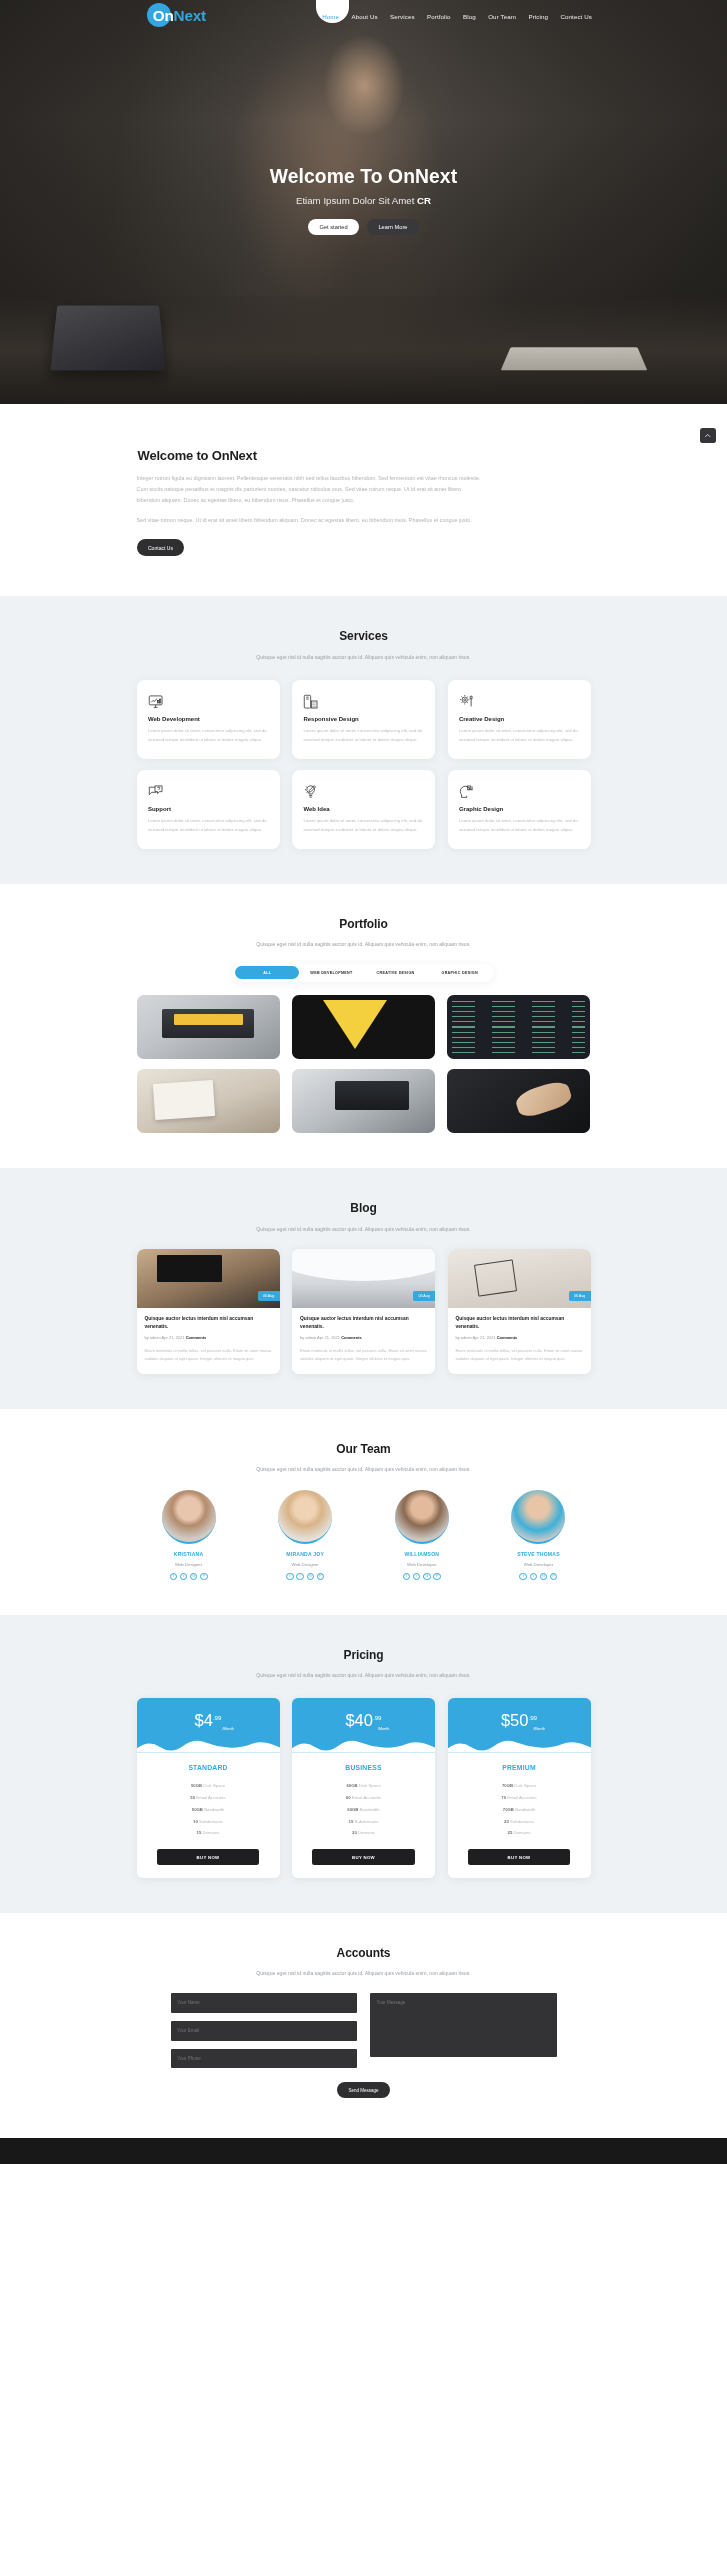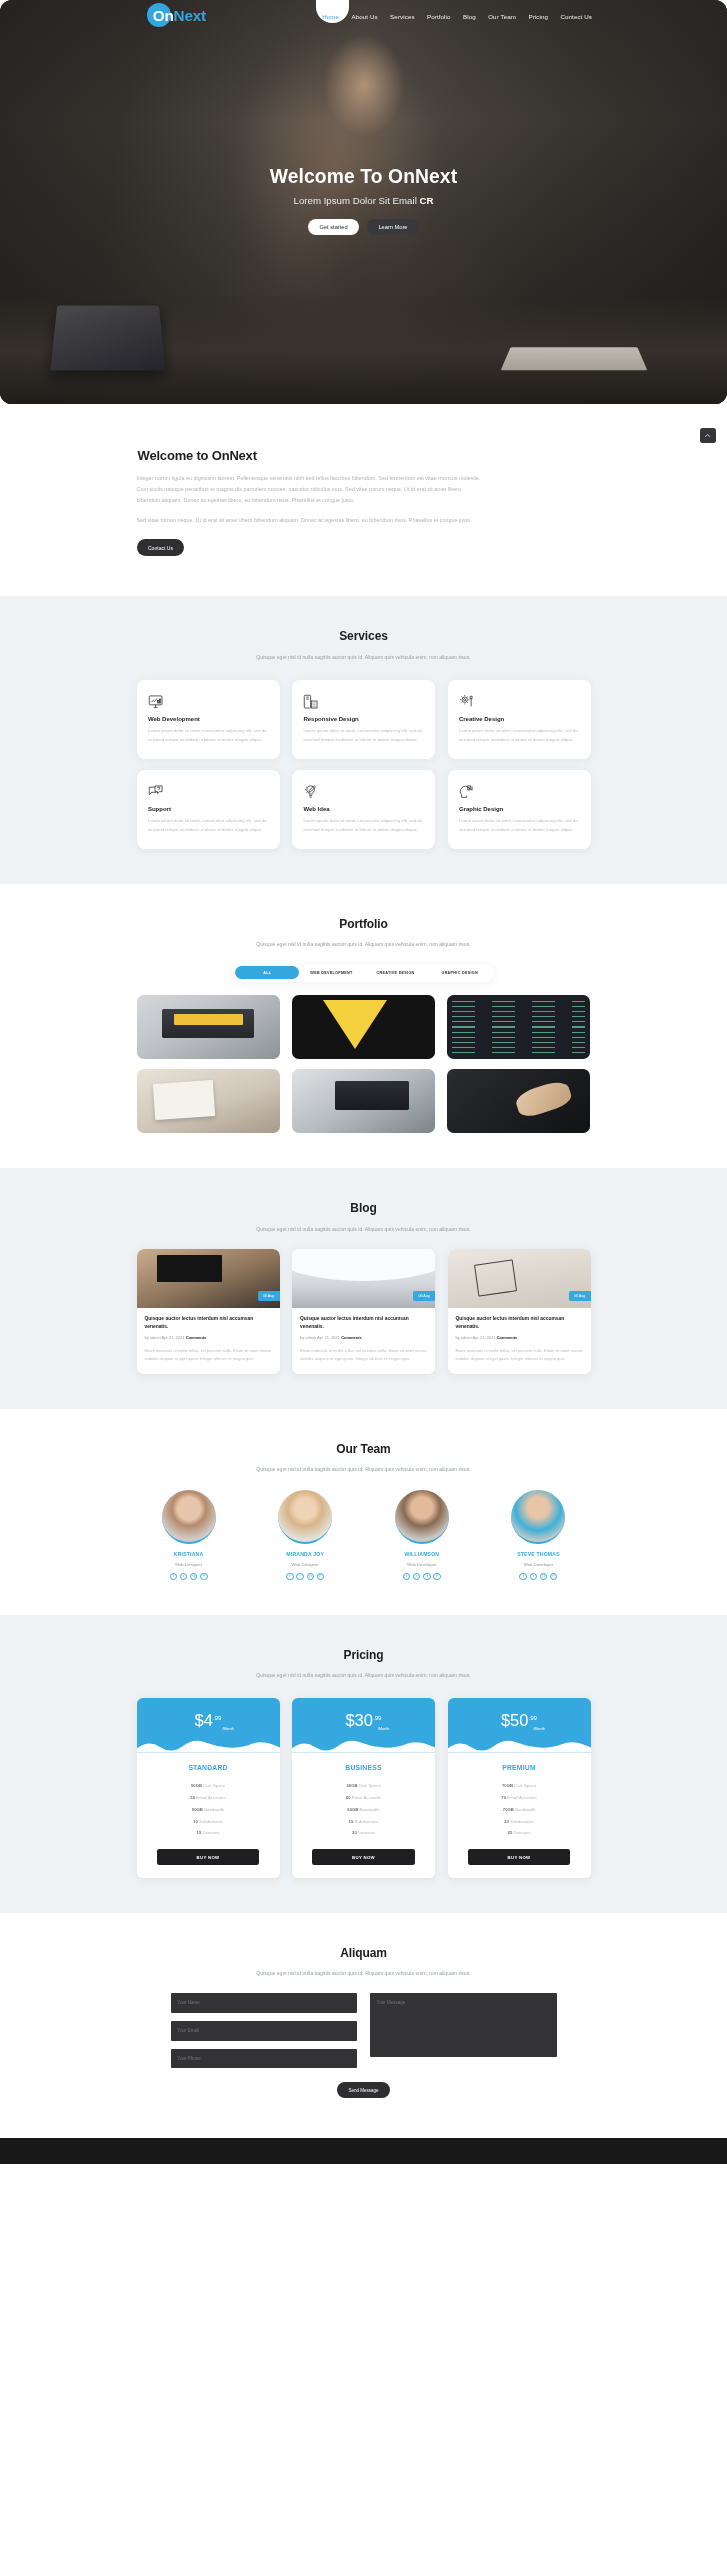--- a/index.html
+++ b/index.html
@@ -1,21 +1,21 @@
 <!DOCTYPE html>
 <html style="font-size:9px"><head>
 <meta charset="utf-8">
 <style>
   *{box-sizing:border-box;margin:0;padding:0;}
   html,body{width:727px;}
   body{font-family:"Liberation Sans",sans-serif;background:#fff;color:#222;}
 
   
   .hero{position:relative;width:727px;height:404px;overflow:hidden;
-        background:#3a352f;border-radius:12px;}
+        background:#3a352f;}
   .hero-bg{position:absolute;inset:0;
     background:
       radial-gradient(ellipse 170px 227px at 46% 42%, rgba(190,150,120,.55), transparent 62%),
       radial-gradient(ellipse 239px 170px at 50% 78%, rgba(120,100,85,.45), transparent 65%),
       linear-gradient(100deg,#2e2b28 0%,#3d3934 18%,#56504a 34%,#6d655c 46%,#544e48 60%,#433e39 74%,#2b2926 100%);
   }
   .hero-bg:after{content:"";position:absolute;inset:0;
     background:linear-gradient(180deg, rgba(30,28,26,.55) 0%, rgba(30,28,26,.25) 30%, rgba(25,23,21,.55) 72%, rgba(20,19,18,.80) 100%);}
   .hero-silhouette{position:absolute;left:50%;top:33px;transform:translateX(-50%);
     width:244px;height:375px;
@@ -185,21 +185,21 @@
       <a href="#">Portfolio</a>
       <a href="#">Blog</a>
       <a href="#">Our Team</a>
       <a href="#">Pricing</a>
       <a href="#">Contect Us</a>
     </nav>
   </div>
 
   <div class="hero-content">
     <h1 class="hero-title">Welcome To OnNext</h1>
-    <div class="hero-sub"><span>Lorem Ipsum Dolor Sit Email </span><b>CR</b></div>
+    <div class="hero-sub"><span>Etiam Ipsum Dolor Sit Amet </span><b>CR</b></div>
     <div class="hero-btns">
       <button class="btn btn-light">Get started</button>
       <button class="btn btn-dark">Learn More</button>
     </div>
   </div>
 </section>
 
 <section class="about">
   <div class="scroll-top">
     <svg viewBox="0 0 24 24" fill="none" stroke="#fff" stroke-width="2.4" stroke-linecap="round">
@@ -448,21 +448,21 @@
         <li><b>50</b><span> Email Accounts</span></li>
         <li><b>50GB</b><span> Bandwidth</span></li>
         <li><b>10</b><span> Subdomains</span></li>
         <li><b>15</b><span> Domains</span></li>
       </ul>
       <button class="pbuy">BUY NOW</button>
     </div>
 
     <div class="pcard">
       <div class="phead">
-        <div class="pamt"><span>$30</span><span class="pcents">.99</span></div>
+        <div class="pamt"><span>$40</span><span class="pcents">.99</span></div>
         <div class="pper">/Month</div>
         <svg class="wave" viewBox="0 0 100 20" preserveAspectRatio="none">
             <path d="M0 14 Q8 2 16 12 T32 11 T48 6 T64 13 T80 8 T100 13 L100 20 L0 20 Z" fill="#fff"></path>
           </svg>
       </div>
       <div class="pname">BUSINESS</div>
       <ul class="plist">
         <li><b>60GB</b><span> Disk Space</span></li>
         <li><b>60</b><span> Email Accounts</span></li>
         <li><b>60GB</b><span> Bandwidth</span></li>
@@ -489,21 +489,21 @@
         <li><b>25</b><span> Domains</span></li>
       </ul>
       <button class="pbuy">BUY NOW</button>
     </div>
 
   </div>
 </section>
 
 <section class="contact">
   <div class="sec-head">
-    <h2>Aliquam</h2>
+    <h2>Accounts</h2>
     <p>Quisque eget nisl id nulla sagittis auctor quis id. Aliquam quis vehicula enim, non aliquam risus.</p>
   </div>
   <div class="cform">
     <div class="cleft">
       <input type="text" placeholder="Your Name" style="">
       <input type="email" placeholder="Your Email" style="">
       <input type="tel" placeholder="Your Phone" style="">
     </div>
     <textarea placeholder="Your Message" style=""></textarea>
     <div class="send-wrap">

